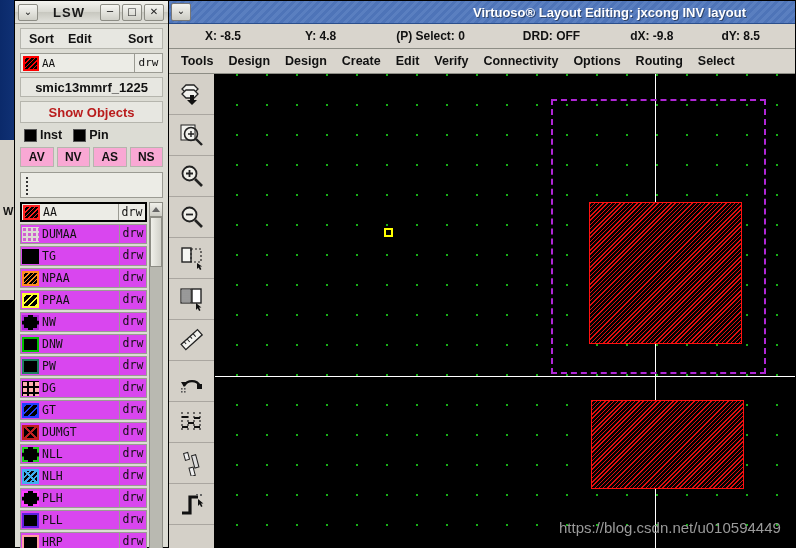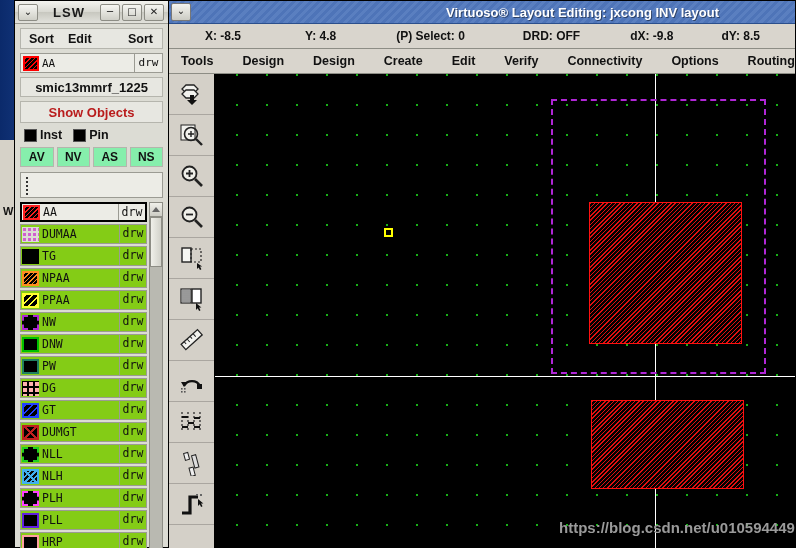--- a/index.html
+++ b/index.html
@@ -93,21 +93,21 @@
   }
   .show-row span{font-size:13px;font-weight:bold;color:#b91c1c;}
 
   #toggles{display:flex;align-items:center;gap:4px;margin:0 0 5px 4px;text-align:center;}
   .toggle{display:flex;align-items:center;gap:3px;}
   .tg-box{width:11px;height:11px;background:#000;border:1px solid #555;}
   .toggle label{font-size:12.5px;font-weight:bold;color:#111;}
 
   #viewbtns{display:flex;gap:3px;margin-bottom:5px;}
   .vbtn{
-    flex:1;height:20px;background:#86efac;border:1px solid #b5b5ad;
+    flex:1;height:20px;background:#f9a8d4;border:1px solid #b5b5ad;
     display:flex;align-items:center;justify-content:center;box-sizing:border-box;
   }
   .vbtn span{font-size:12px;font-weight:bold;color:#111;}
 
   #filter-box{
     height:26px;background:#ececE6;border:1px solid #9b9b93;
     margin-bottom:4px;position:relative;box-sizing:border-box;
   }
   #filter-caret{
     position:absolute;left:5px;top:4px;width:1px;height:18px;
@@ -117,21 +117,21 @@
   #layer-list-wrap{
     position:relative;height:356px;margin:0 0 0 0;
     display:flex;
   }
   #layer-list{
     flex:1;overflow:hidden;
     display:flex;flex-direction:column;gap:2px;
   }
   .layer-row{
     display:flex;align-items:center;height:20px;flex:0 0 20px;
-    background:#84cc16;border:1px solid #9b9b93;box-sizing:border-box;
+    background:#d946ef;border:1px solid #9b9b93;box-sizing:border-box;
   }
   .layer-row.sel{border:2px solid #000;background:#ececE6;}
   .layer-sw{width:17px;height:15px;margin:0 3px 0 1px;flex:0 0 auto;box-sizing:border-box;}
   .layer-name{
     flex:1;font-family:"DejaVu Sans Mono", monospace;font-size:11.5px;color:#111;
   }
   .layer-purpose{
     width:27px;text-align:center;font-family:"DejaVu Sans Mono", monospace;
     font-size:11.5px;color:#111;border-left:1px solid #9b9b93;
     align-self:stretch;line-height:17px;box-sizing:border-box;
@@ -167,39 +167,39 @@
     position:relative;
   }
   #v-menu-btn{
     width:18px;height:16px;margin-left:2px;
     background:linear-gradient(180deg,#f4f4f0,#cbcbc3);
     border:1px solid #777;border-radius:2px;
     font-size:10px;line-height:14px;text-align:center;color:#222;
     font-family:"DejaVu Sans", sans-serif;
   }
   #v-title{
-    flex:1;text-align:right;padding-right:76px;
+    flex:1;text-align:right;padding-right:49px;
     font-size:13px;font-weight:bold;color:#fff;
     text-shadow:1px 1px 0 rgba(0,0,0,.45);
   }
   #v-statusbar{
     height:24px;display:flex;align-items:center;
     background:#d9d5cd;border-bottom:1px solid #8d8d85;
     font-size:12px;font-weight:bold;color:#111;
   }
   .stat{white-space:nowrap;}
   #st-x{margin-left:36px;}
   #st-y{margin-left:64px;}
   #st-sel{margin-left:60px;}
   #st-drd{margin-left:58px;}
   #st-dx{margin-left:50px;}
   #st-dy{margin-left:48px;}
 
   #v-menubar{
-    height:24px;display:flex;align-items:center;gap:29px;
+    height:24px;display:flex;align-items:center;gap:15px;
     padding-left:12px;
     background:#d9d5cd;border-bottom:1px solid #8d8d85;
   }
   #v-menubar .mi{font-size:12.5px;font-weight:bold;color:#111;}
 
   #v-body{display:flex;height:calc(548px - 22px - 24px - 24px);}
   #v-toolbar{
     width:46px;background:#d4d0c8;border-right:1px solid #000;
     display:flex;flex-direction:column;
     box-sizing:border-box;
@@ -547,17 +547,17 @@
           </div>
         </div>
       <div id="canvas">
         <div id="grid"></div>
         <div id="axis-v" style="left: 440px;"></div>
         <div id="axis-h" style="top: 302px;"></div>
         <div id="nwell" style="left: 336px; top: 25px; width: 215px; height: 275px; border-color: rgb(176, 38, 214);"></div>
         <div class="hatch-rect" id="aa-upper" style="left: 374px; top: 128px; width: 153px; height: 142px; border-color: rgb(255, 16, 16);"></div>
         <div class="hatch-rect" id="aa-lower" style="left: 376px; top: 326px; width: 153px; height: 89px; border-color: rgb(255, 16, 16);"></div>
         <div id="cursor-marker" style="left: 169px; top: 154px; border-color: rgb(255, 255, 0);"></div>
-        <div id="watermark" style="left: 344px; top: 445px; font-weight: bold;">https://blog.csdn.net/u010594449</div>
+        <div id="watermark" style="left: 344px; top: 445px;">https://blog.csdn.net/u010594449</div>
       </div>
     </div>
   </div>
 </div>
 
 </body></html>

